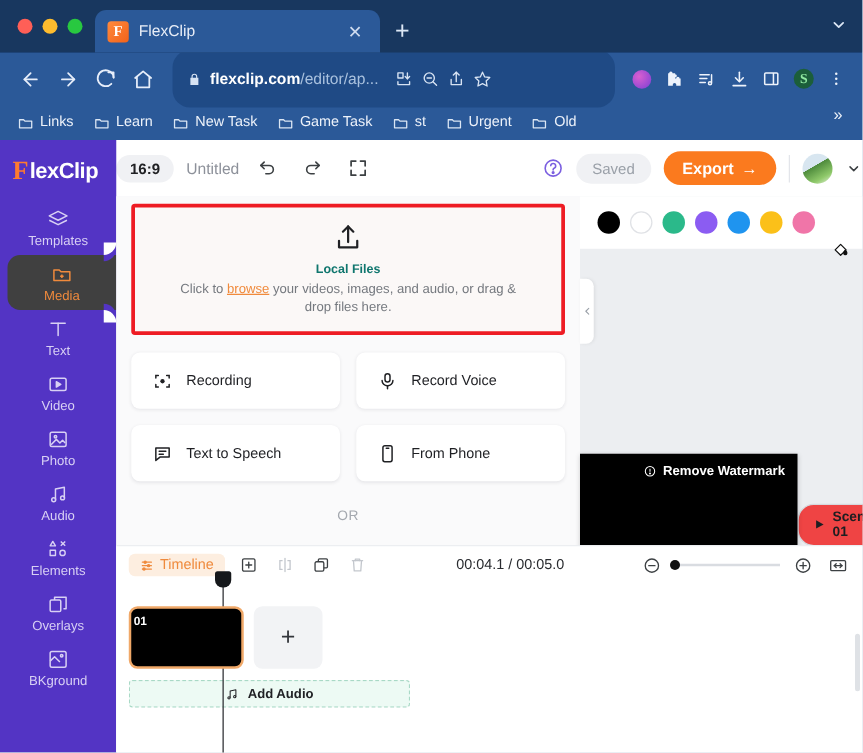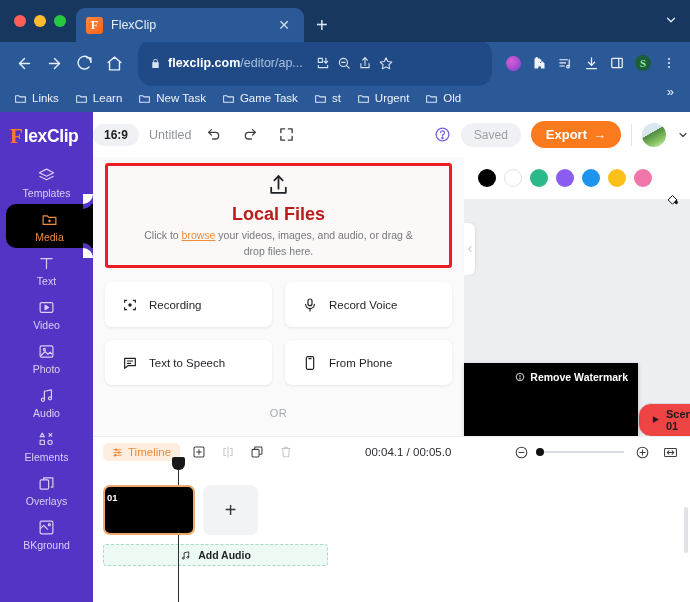--- a/index.html
+++ b/index.html
@@ -69,21 +69,21 @@
   .logo { height:48px; display:flex; align-items:center; padding-left:10px; gap:1px; }
   .logo-f { color:#ff7a2f; font-size:21px; font-weight:bold; font-family:"Liberation Serif", serif; line-height:1; }
   .logo-txt { color:#fff; font-size:17.5px; font-weight:bold; letter-spacing:-.4px; }
   .side-item {
     height:44px; display:flex; flex-direction:column; align-items:center; justify-content:center;
     gap:2px; color:#d8d0f4; cursor:pointer; position:relative;
   }
   .side-item .si-ico { width:20px; height:20px; display:flex; align-items:center; justify-content:center; }
   .side-item .si-lab { font-size:10.5px; }
   .side-item.active {
-    background:#000000; color:#f08a3c; border-radius:10px 0 0 10px; margin-left:6px;
+    background:#404040; color:#f08a3c; border-radius:10px 0 0 10px; margin-left:6px;
   }
   .side-item.active::before, .side-item.active::after{
     content:""; position:absolute; right:0; width:10px; height:10px; background:#ffffff;
   }
   .side-item.active::before{ top:-10px; border-bottom-right-radius:10px; box-shadow:0 5px 0 0 #5334c4; }
   .side-item.active::after{ bottom:-10px; border-top-right-radius:10px; box-shadow:0 -5px 0 0 #5334c4; }
   .side-item.active .si-ico svg { stroke:#f08a3c; }
 
   
   .maincol { flex:1; display:flex; flex-direction:column; min-width:0; background:#ffffff; }
@@ -108,21 +108,21 @@
   
   .editarea { flex:1; display:flex; min-height:0; background:#f4f5f8; }
 
   .mediapanel { width:371px; flex:0 0 auto; background:#fafafb; padding:6px 12px 0 12px; position:relative; }
   .dropzone {
     border:3px solid #ee1c24; background:#fbf8f7; border-radius:3px;
     height:105px; display:flex; flex-direction:column; align-items:center; justify-content:center;
     gap:3px; cursor:pointer;
   }
   .dz-icon { color:#202124; }
-  .dz-title { font-size:18px; font-weight:bold; color:#b91c1c; }
+  .dz-title { font-size:10px; font-weight:bold; color:#0f766e; }
   .dz-sub { font-size:10.5px; color:#75797f; text-align:center; line-height:1.45; max-width:270px; }
   .dz-sub .browse { color:#f08a3c; text-decoration:underline; cursor:pointer; }
 
   .grid2 { display:grid; grid-template-columns:1fr 1fr; gap:13px; margin-top:14px; }
   .opt-card {
     background:#fff; border-radius:7px; height:45px; display:flex; align-items:center;
     gap:11px; padding-left:16px; cursor:pointer;
     box-shadow:0 1px 3px rgba(30,35,50,.09);
   }
   .opt-ico { width:17px; height:17px; display:flex; align-items:center; justify-content:center; color:#202124; }

